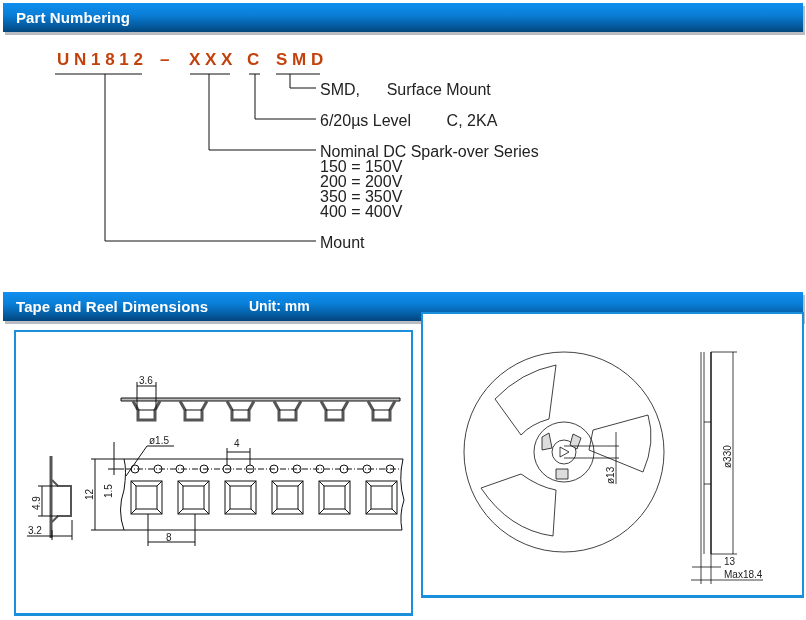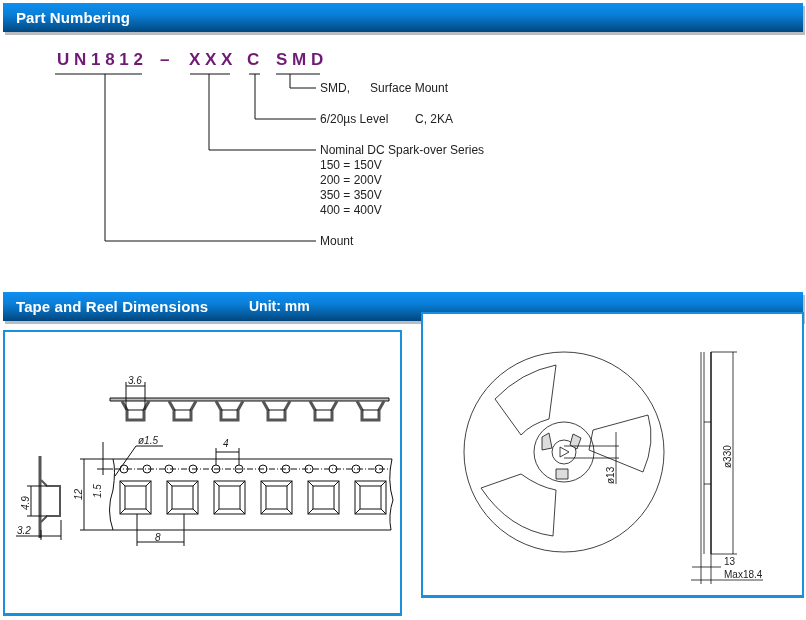--- a/index.html
+++ b/index.html
@@ -2,22 +2,22 @@
 <html><head>
 <meta charset="utf-8">
 <style>
   html,body{margin:0;padding:0;background:#fff;}
   body{width:806px;height:620px;position:relative;overflow:hidden;font-family:"Liberation Sans",sans-serif;color:#222;}
   .bar{position:absolute;left:3px;width:800px;height:29px;
        background:linear-gradient(to bottom,#0f8ff0 0%,#0a7fd8 40%,#045a9e 80%,#03467c 100%);
        box-shadow:2px 3px 0 #b9bcc0;}
   .bar .t{position:absolute;top:6px;left:13px;color:#fff;font-weight:bold;font-size:15px;letter-spacing:0.1px;}
   .bar .u{position:absolute;top:6px;left:246px;color:#fff;font-weight:bold;font-size:14px;}
-  .pn{position:absolute;top:50px;font-weight:bold;font-size:17px;letter-spacing:0;color:#701a75;}
-  .lbl{position:absolute;font-size:12px;color:#222;white-space:pre;}
+  .pn{position:absolute;top:50px;font-weight:bold;font-size:17px;letter-spacing:0;color:#c2410c;}
+  .lbl{position:absolute;font-size:16px;color:#222;white-space:pre;}
   .panel{position:absolute;border:2px solid #1a8fdc;border-bottom-width:3px;background:#fff;}
   svg{position:absolute;left:0;top:0;}
   .dim{font-family:"Liberation Sans",sans-serif;font-size:10px;fill:#222;}
 </style>
 </head>
 <body>
 
 <div class="bar" style="top:3px;">
   <span class="t">Part Numbering</span>
 </div>
@@ -55,21 +55,21 @@
 <span class="lbl" style="left:320px;top:173px;">200 = 200V</span>
 <span class="lbl" style="left:320px;top:188px;">350 = 350V</span>
 <span class="lbl" style="left:320px;top:203px;">400 = 400V</span>
 <span class="lbl" style="left:320px;top:234px;">Mount</span>
 
 <div class="bar" style="top:292px;">
   <span class="t">Tape and Reel Dimensions</span>
   <span class="u">Unit: mm</span>
 </div>
 
-<div class="panel" style="left:3px;top:330px;width:395px;height:281px;font-style:italic;">
+<div class="panel" style="left:14px;top:330px;width:395px;height:281px;">
   <svg width="399" height="284" style="left:-2px;top:-2px;">
     <g stroke="#111" stroke-width="1" fill="none">
 
       <g>
         <path d="M107,68 H386 V71 H107 Z" fill="#bbb"></path>
         <g id="pocket">
           <path d="M119,71 L124,80 L124,90 L141,90 L141,80 L146,71" stroke-width="3" stroke="#555"></path>
           <path d="M124,80 H141"></path>
         </g>
         <use href="#pocket" x="47"></use>

